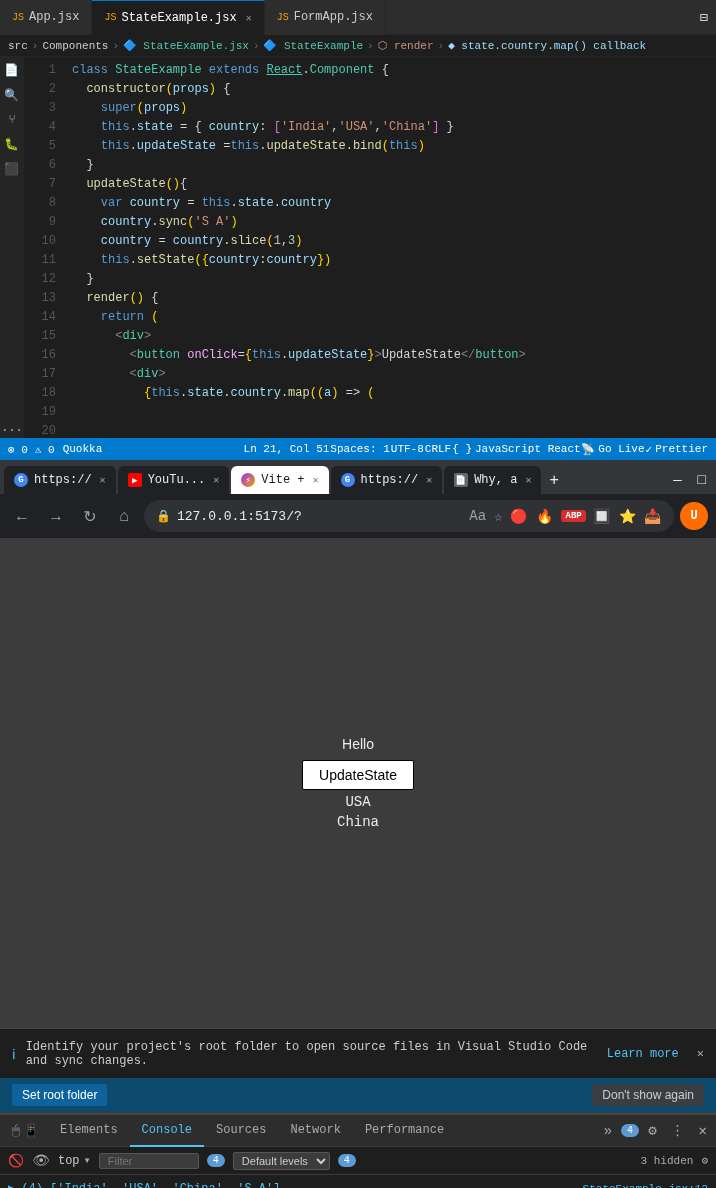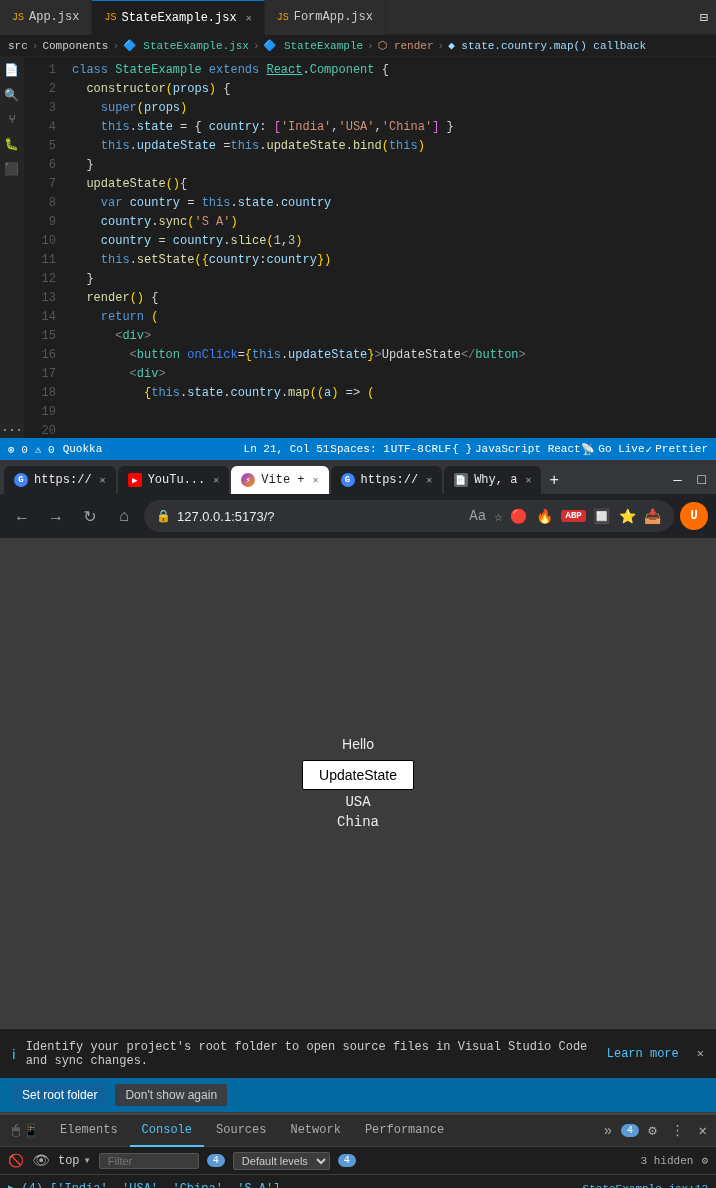--- a/index.html
+++ b/index.html
@@ -27,21 +27,21 @@
     .code-lines { flex: 1; background: #1e1e1e; font-size: 12px; line-height: 19px; padding: 4px 0; overflow: hidden; }
     .code-line { padding: 0 8px; white-space: pre; color: #d4d4d4; }
     .kw { color: #569cd6; }
     .str { color: #ce9178; }
     .fn { color: #dcdcaa; }
     .cls { color: #4ec9b0; }
     .num { color: #b5cea8; }
     .prop { color: #9cdcfe; }
     .cmt { color: #6a9955; }
     .tag { color: #4ec9b0; }
-    .attr { color: #3b82f6; margin-top: 36px; }
+    .attr { color: #f0abfc; margin-top: 36px; }
     .paren { color: #ffd700; }
     .arr { color: #da70d6; }
 
     
     .status-bar { height: 22px; background: #007acc; display: flex; align-items: center; padding: 0 8px; font-size: 11px; color: #fff; gap: 12px; }
     .status-bar .left { display: flex; gap: 8px; align-items: center; }
     .status-bar .right { margin-left: auto; display: flex; gap: 1px; align-items: center; }
     .status-item { display: flex; align-items: center; gap: 3px; cursor: pointer; }
 
     
@@ -55,21 +55,21 @@
     .browser-tab .tab-title { max-width: 80px; overflow: hidden; white-space: nowrap; text-overflow: ellipsis; font-size: 12px; }
     .browser-tab .tab-close { font-size: 10px; opacity: 0.6; margin-left: 2px; }
     .browser-tab-new { background: none; border: none; color: #e8eaed; font-size: 16px; cursor: pointer; padding: 0 6px; }
     .browser-tab-actions { margin-left: auto; display: flex; align-items: center; gap: 4px; color: #e8eaed; font-size: 14px; }
     .browser-tab-actions span { cursor: pointer; padding: 2px 6px; }
 
     
     .browser-toolbar { display: flex; align-items: center; background: #202124; height: 44px; padding: 0 8px; gap: 6px; }
     .toolbar-btn { background: none; border: none; color: #9aa0a6; font-size: 16px; cursor: pointer; padding: 4px; border-radius: 50%; width: 28px; height: 28px; display: flex; align-items: center; justify-content: center; }
     .address-bar { flex: 1; background: #303134; border-radius: 20px; height: 32px; display: flex; align-items: center; padding: 0 12px; gap: 6px; }
-    .address-input { background: none; border: none; color: #e8eaed; font-size: 13px; flex: 1; outline: none; font-family: Liberation Sans, sans-serif; }
+    .address-input { background: none; border: none; color: #e8eaed; font-size: 13px; flex: 1; outline: none; font-family: Liberation Mono, monospace; }
     .address-icons { display: flex; align-items: center; gap: 8px; color: #9aa0a6; font-size: 14px; }
     .profile-avatar { width: 28px; height: 28px; border-radius: 50%; background: #ff6d00; display: flex; align-items: center; justify-content: center; color: white; font-size: 12px; font-weight: bold; }
 
     
     .browser-content { background: #3c3c3c; height: 490px; display: flex; flex-direction: column; align-items: center; justify-content: center; position: relative; }
 
     
     .app-hello { color: #e8eaed; font-size: 14px; margin-bottom: 8px; font-family: sans-serif; }
     .app-button { background: #fff; border: 1px solid #000; padding: 6px 16px; font-size: 14px; cursor: pointer; font-family: sans-serif; border-radius: 2px; }
     .app-country { color: #e8eaed; font-size: 14px; font-family: Liberation Mono, monospace; margin-top: 4px; }
@@ -303,21 +303,21 @@
     <p class="app-country">China</p>
   </div>
 </div>
 
 <div class="notif-bar">
   <span class="notif-icon">ℹ</span>
   <span class="notif-text">Identify your project's root folder to open source files in Visual Studio Code and sync changes.</span>
   <span class="notif-learn">Learn more</span>
   <span class="notif-close">✕</span>
 </div>
-<div style="display:flex; align-items:center; gap:8px; padding:6px 12px; background:#0369a1; border-bottom:1px solid #3c3c3c;">
+<div style="display:flex; align-items:center; gap:8px; padding:6px 12px; background:#0c4a6e; border-bottom:1px solid #3c3c3c;justify-content:space-between;">
   <button class="btn-set-root">Set root folder</button>
   <button class="btn-dont-show">Don't show again</button>
 </div>
 
 <div class="devtools">
 
   <div class="devtools-tabs">
     <div style="display:flex; align-items:center; gap:4px; padding:0 8px; color:#aaa; font-size:13px;">
       <span style="cursor:pointer;">🖱</span>
       <span style="cursor:pointer;">📱</span>

